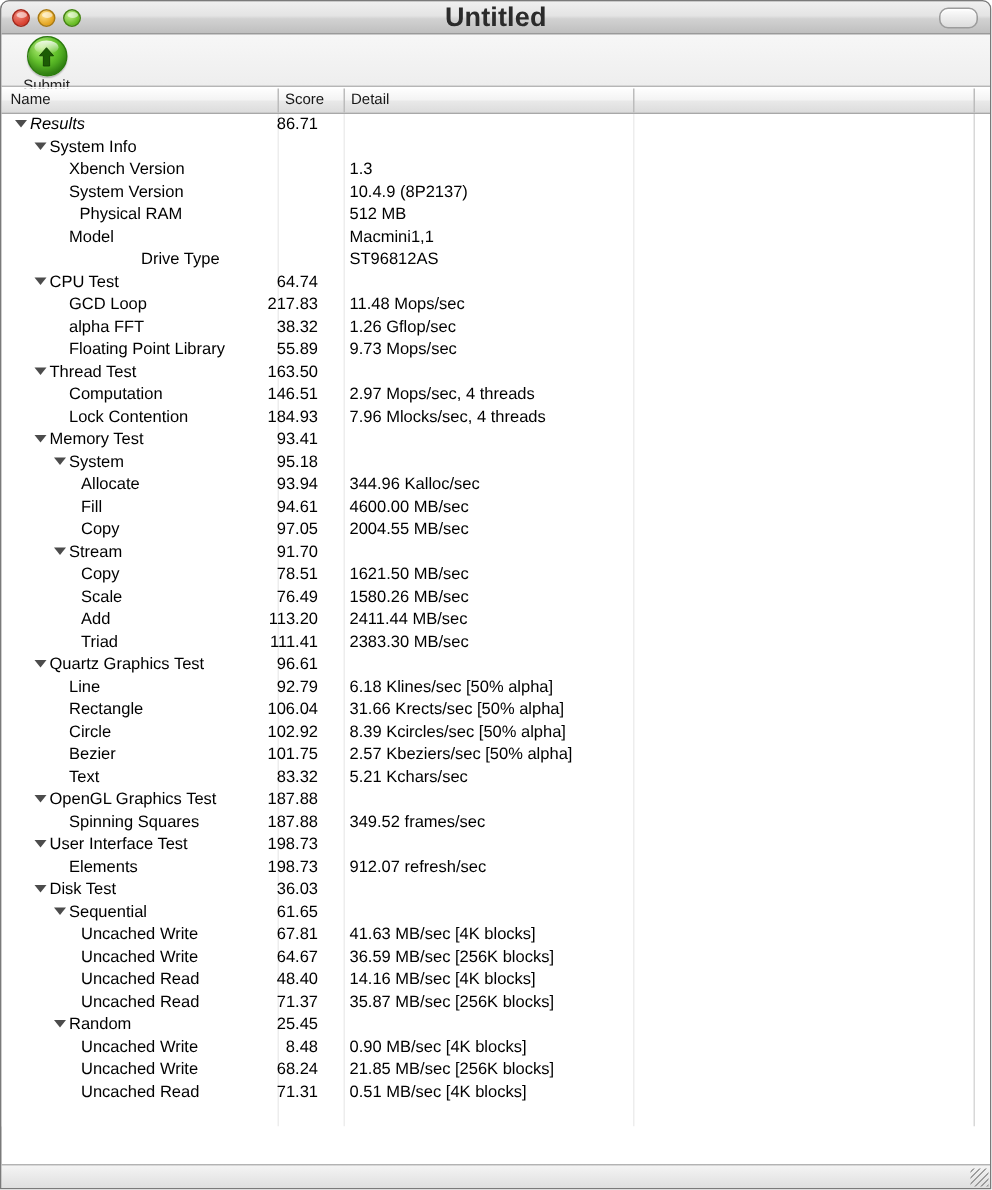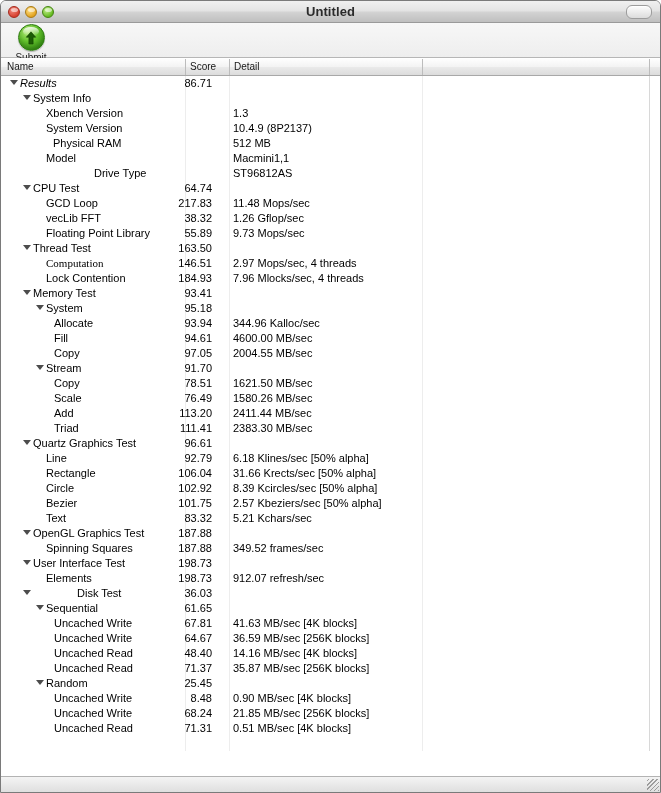--- a/index.html
+++ b/index.html
@@ -50,21 +50,21 @@
     background: rgba(255,255,255,0.55);
   }
   .light.red    { background: radial-gradient(circle at 35% 30%, #f08b7e, #d8402f 70%); border: 1px solid #a3281c; }
   .light.yellow { background: radial-gradient(circle at 35% 30%, #ffe08a, #e3a41f 70%); border: 1px solid #a87914; }
   .light.green  { background: radial-gradient(circle at 35% 30%, #c4ef8d, #66bb22 70%); border: 1px solid #458313; }
 
   .window-title {
     position: absolute;
     left: 0; right: 0; top: 0;
     line-height: 21px; text-align: center;
-    font-size: 13px; color: #2b2b2b;
+    font-size: 18px; color: #2b2b2b;
     font-weight: bold;
     letter-spacing: 0.1px;
     pointer-events: none;
   }
   .toolbar-toggle {
     position: absolute;
     right: 8px; top: 4px;
     width: 24px; height: 12px;
     border-radius: 6px;
     border: 1px solid #9c9c9c;
@@ -283,37 +283,37 @@
           <div class="name" style="left: 32px;">CPU Test</div>
           <div class="score">64.74</div>
           <div class="detail"></div>
         </div>
         <div class="row">
           <div class="name" style="left: 45px;">GCD Loop</div>
           <div class="score">217.83</div>
           <div class="detail">11.48 Mops/sec</div>
         </div>
         <div class="row">
-          <div class="name" style="left: 45px;">vecLib FFT</div>
+          <div class="name" style="left: 45px;">alpha FFT</div>
           <div class="score">38.32</div>
           <div class="detail">1.26 Gflop/sec</div>
         </div>
         <div class="row">
           <div class="name" style="left: 45px;">Floating Point Library</div>
           <div class="score">55.89</div>
           <div class="detail">9.73 Mops/sec</div>
         </div>
         <div class="row">
           <div class="tri" style="left: 22px;"></div>
           <div class="name" style="left: 32px;">Thread Test</div>
           <div class="score">163.50</div>
           <div class="detail"></div>
         </div>
         <div class="row">
-          <div class="name" style="left: 45px; font-family: Liberation Serif, serif;">Computation</div>
+          <div class="name" style="left: 45px;">Computation</div>
           <div class="score">146.51</div>
           <div class="detail">2.97 Mops/sec, 4 threads</div>
         </div>
         <div class="row">
           <div class="name" style="left: 45px;">Lock Contention</div>
           <div class="score">184.93</div>
           <div class="detail">7.96 Mlocks/sec, 4 threads</div>
         </div>
         <div class="row">
           <div class="tri" style="left: 22px;"></div>
@@ -416,21 +416,21 @@
           <div class="score">198.73</div>
           <div class="detail"></div>
         </div>
         <div class="row">
           <div class="name" style="left: 45px;">Elements</div>
           <div class="score">198.73</div>
           <div class="detail">912.07 refresh/sec</div>
         </div>
         <div class="row">
           <div class="tri" style="left: 22px;"></div>
-          <div class="name" style="left: 32px; margin-left: 44px;">Disk Test</div>
+          <div class="name" style="left: 32px;">Disk Test</div>
           <div class="score">36.03</div>
           <div class="detail"></div>
         </div>
         <div class="row">
           <div class="tri" style="left: 35px;"></div>
           <div class="name" style="left: 45px;">Sequential</div>
           <div class="score">61.65</div>
           <div class="detail"></div>
         </div>
         <div class="row">

